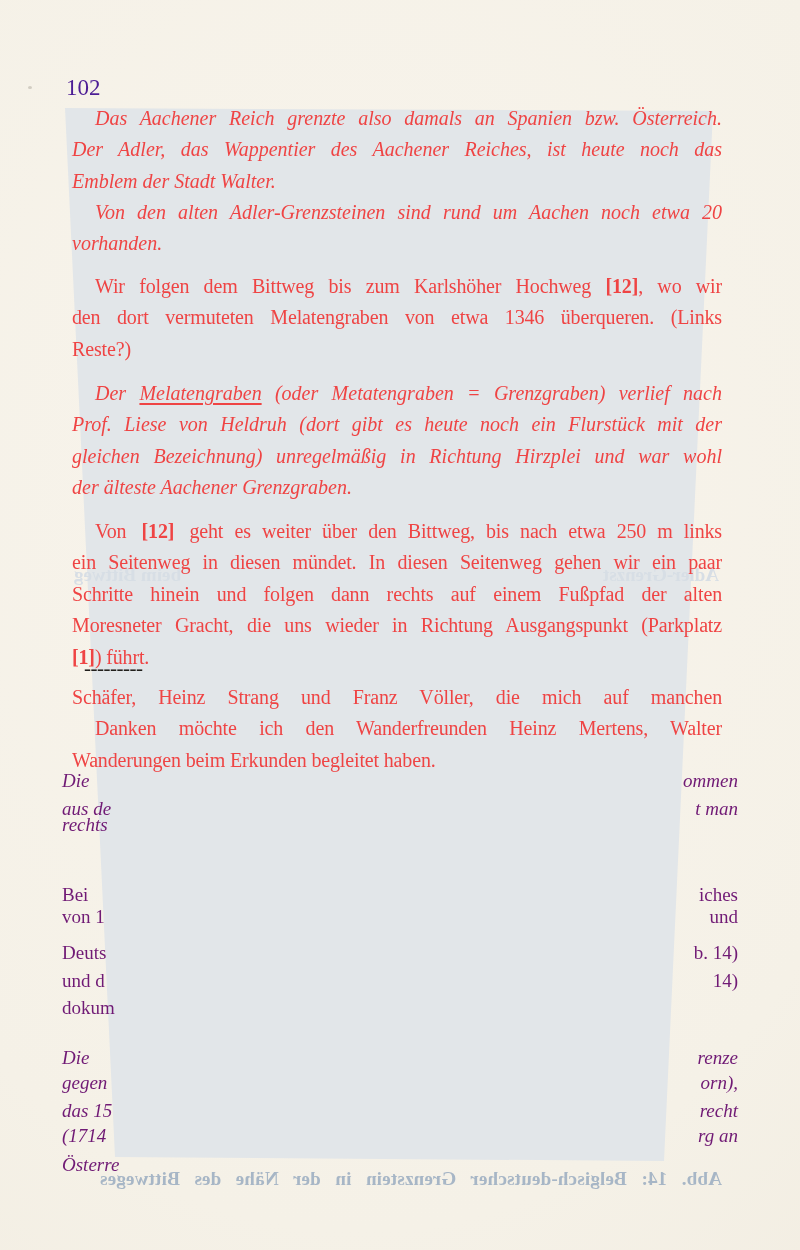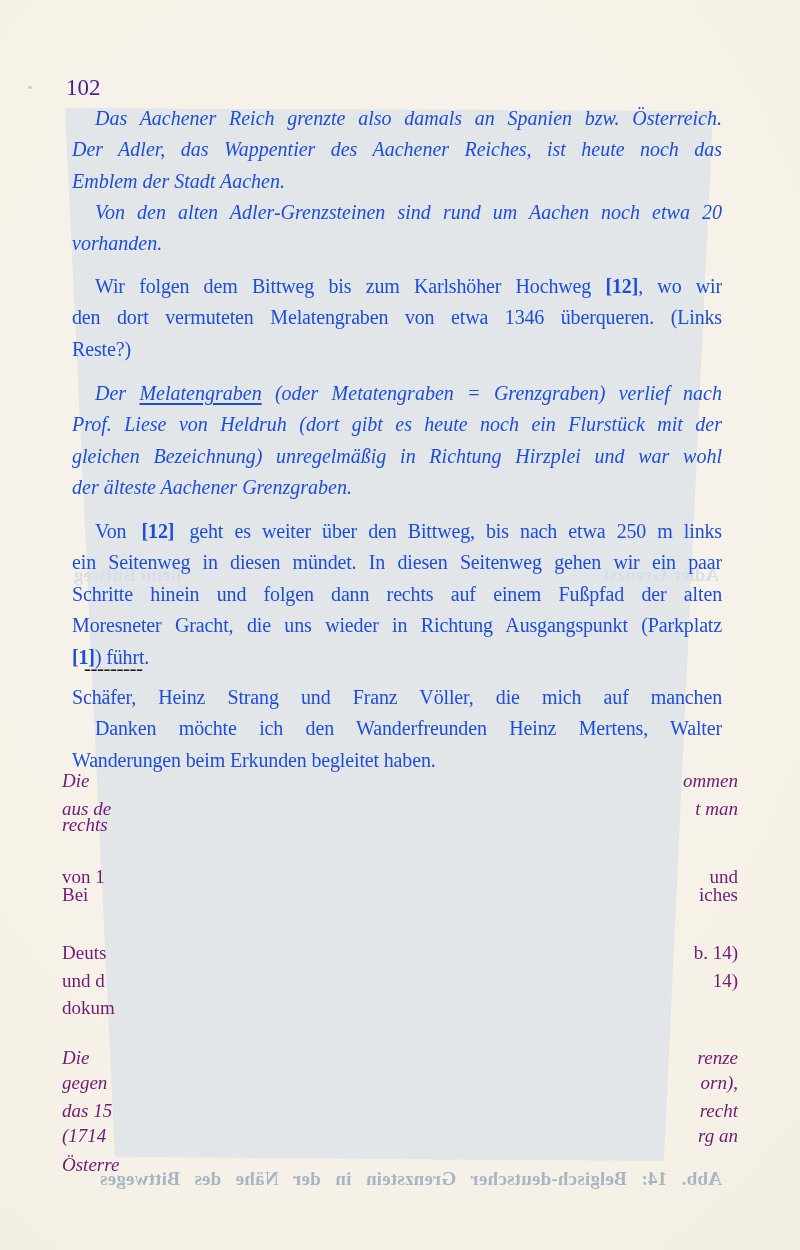--- a/index.html
+++ b/index.html
@@ -8,21 +8,21 @@
     background:radial-gradient(130% 110% at 45% 38%, #f8f4ec 0%, #f5f1e7 55%, #efe9dc 100%);
     font-family:"Liberation Serif", serif;
   }
   .tint{
     position:absolute;left:0;top:0;width:800px;height:1250px;
     background:#e2e6e9;
     clip-path:polygon(65px 108px, 713px 111px, 664px 1161px, 115px 1157px);
   }
   .speck{position:absolute;left:28px;top:86px;width:4px;height:3px;background:#b9b4a8;border-radius:50%;opacity:.6;}
   .pagenum{position:absolute;left:66px;top:72px;font-size:23px;line-height:31px;color:#4c1d95;}
-  .p{position:absolute;left:72px;width:650px;color:#1d4ed8;font-size:20px;line-height:31.4px;letter-spacing:-0.15px;}
+  .p{position:absolute;left:72px;width:650px;color:#ef4444;font-size:20px;line-height:31.4px;letter-spacing:-0.15px;}
   .p.it{font-style:italic;letter-spacing:0;}
   .ln{text-align:justify;text-align-last:justify;height:31.4px;overflow:visible;}
   .ln.last{text-align-last:left;}
   .ln.first{text-indent:23px;}
   .b{font-weight:700;}
   .b.gap{margin:0 4px;}
   .u{text-decoration:underline;text-underline-offset:3px;}
   .sep{position:absolute;left:84px;top:656px;font-size:21px;line-height:24px;letter-spacing:-0.5px;color:#211f1c;}
   .grow{position:absolute;left:62px;width:676px;display:flex;justify-content:space-between;
         font-size:19px;line-height:26px;color:#701a75;filter:blur(0.5px);}
@@ -54,21 +54,21 @@
   </div>
 <div class="grow it" style="top:812px">
     <span>rechts</span>
     <span></span>
   </div>
 
 <div class="grow" style="top:882px">
     <span>Bei</span>
     <span>iches</span>
   </div>
-<div class="grow" style="top:864px">
+<div class="grow" style="top:904px">
     <span>von 1</span>
     <span>und</span>
   </div>
 <div class="grow" style="top:940px">
     <span>Deuts</span>
     <span>b. 14)</span>
   </div>
 <div class="grow" style="top:968px">
     <span>und d</span>
     <span>14)</span>
@@ -99,21 +99,21 @@
     <span></span>
   </div>
 
 <div class="gmir botcap">Abb. 14: Belgisch-deutscher Grenzstein in der Nähe des Bittweges</div>
 
 <div class="pagenum">102</div>
 
 <div class="p it" style="top:103px">
   <div class="ln first">Das Aachener Reich grenzte also damals an Spanien bzw. Österreich.</div>
   <div class="ln">Der Adler, das Wappentier des Aachener Reiches, ist heute noch das</div>
-  <div class="ln last">Emblem der Stadt Aachen.</div>
+  <div class="ln last">Emblem der Stadt Walter.</div>
 </div>
 
 <div class="p it" style="top:197px">
   <div class="ln first">Von den alten Adler-Grenzsteinen sind rund um Aachen noch etwa 20</div>
   <div class="ln last">vorhanden.</div>
 </div>
 
 <div class="p" style="top:271px">
   <div class="ln first"><span>Wir folgen dem Bittweg bis zum Karlshöher Hochweg </span><span class="b">[12]</span><span>, wo wir</span></div>
   <div class="ln">den dort vermuteten Melatengraben von etwa 1346 überqueren. (Links</div>

